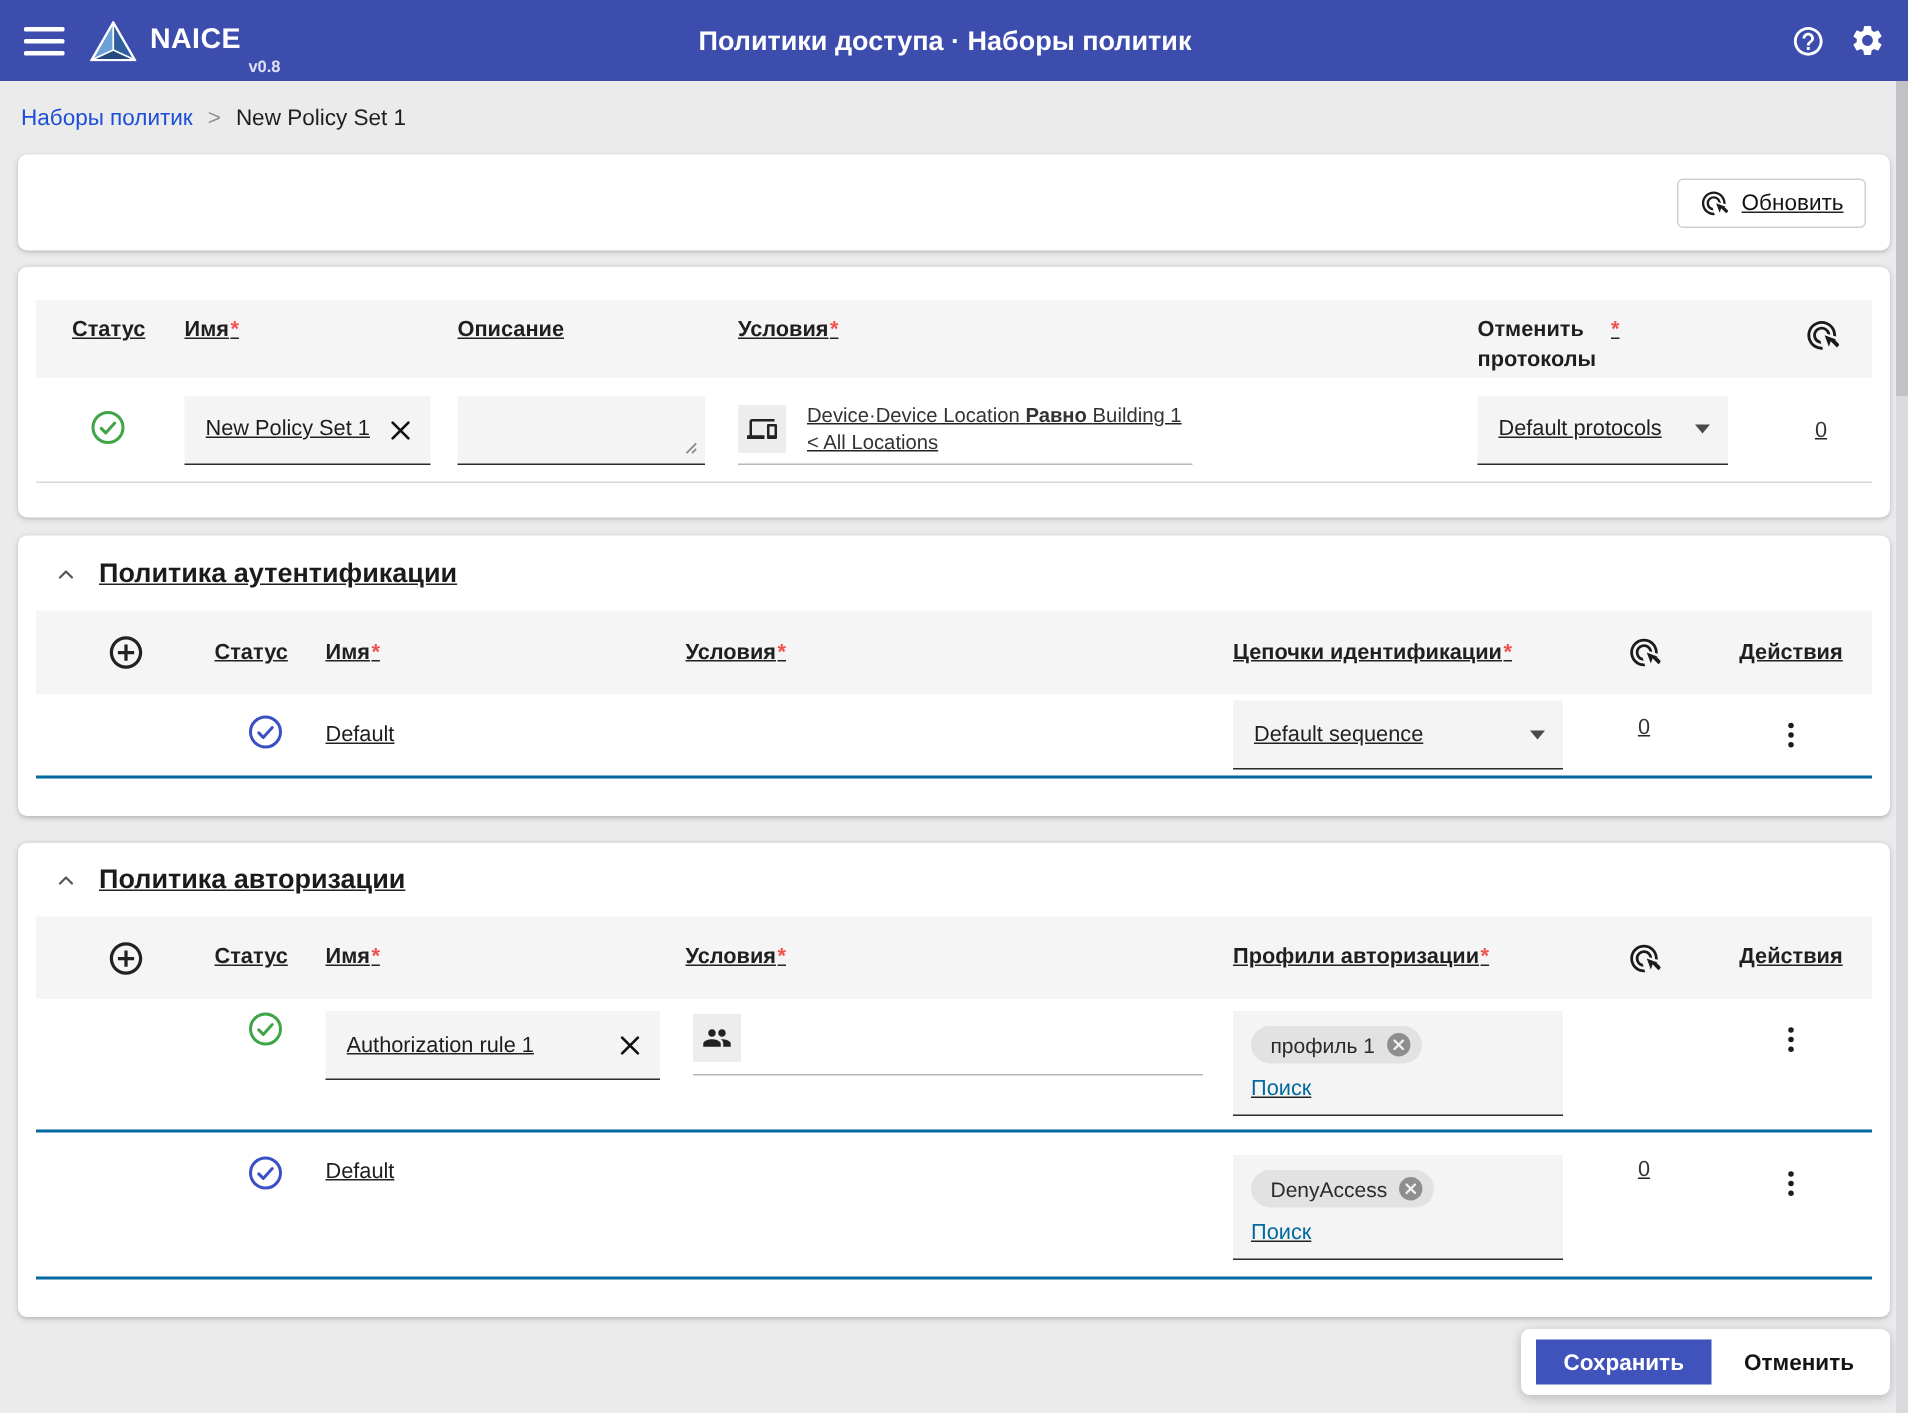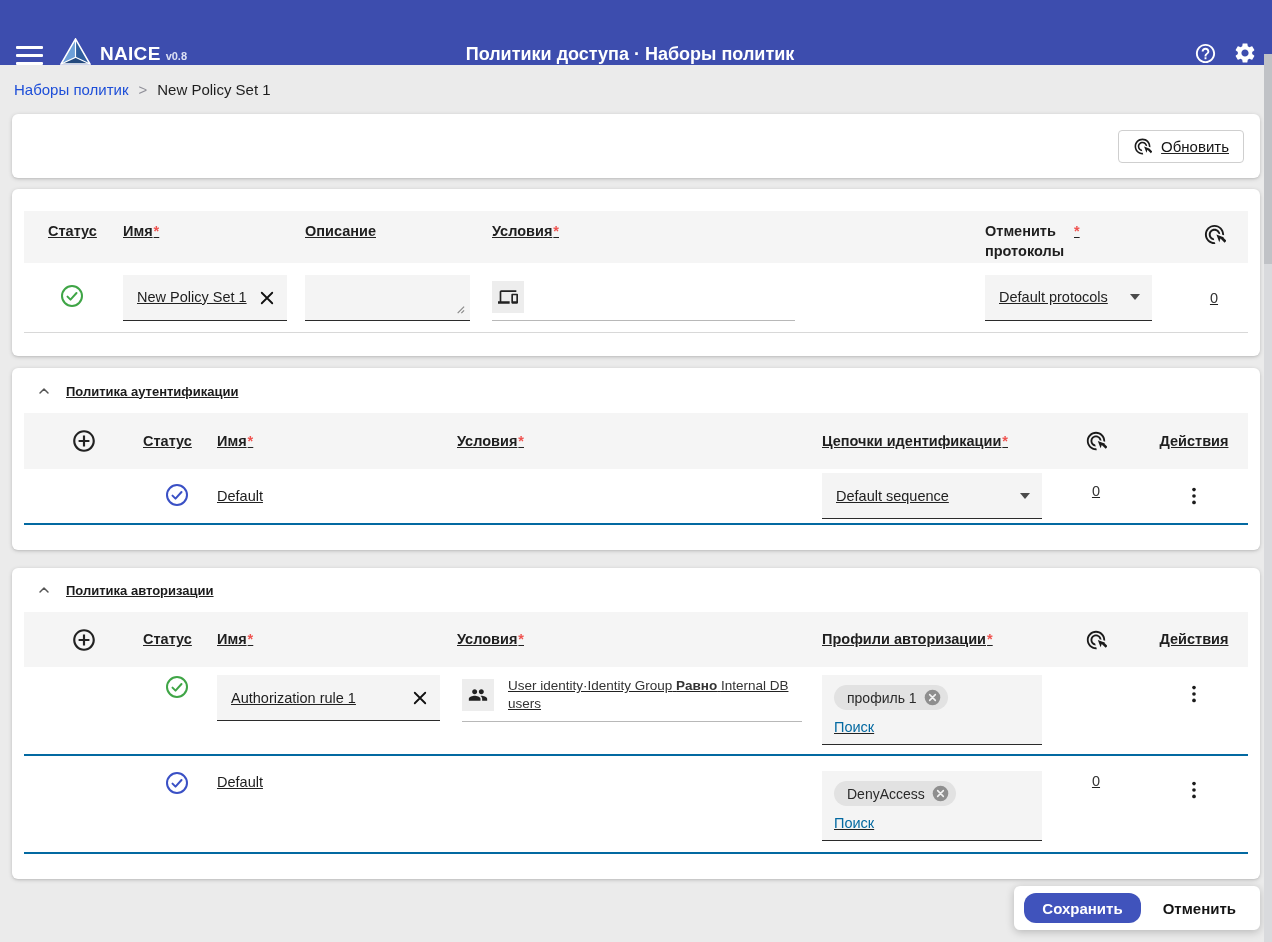--- a/index.html
+++ b/index.html
@@ -6,21 +6,21 @@
   html,body { margin:0; padding:0; }
   body {
     width:1272px; height:942px; position:relative; overflow:hidden;
     background:#ebebeb; color:#222;
     font-family:"Liberation Sans","DejaVu Sans",sans-serif;
     font-size:14.5px;
   }
   svg { display:block; }
 
   
-  .appbar { height:65px; background:#3d4dae; display:flex; align-items:flex-end; padding:0 15px 0 16px; position:relative; }
+  .appbar { height:54px; background:#3d4dae; display:flex; align-items:center; padding:0 15px 0 16px; position:relative; }
   .burger { width:27px; display:flex; flex-direction:column; gap:5px; margin-right:17px; cursor:pointer; }
   .burger span { height:3px; background:#fff; border-radius:1px; }
   .logo { margin-right:9px; }
   .brand { color:#fff; font-size:19px; font-weight:700; letter-spacing:.3px; }
   .version { color:#dde1f5; font-size:11px; font-weight:600; margin-left:5px; align-self:flex-end; padding-bottom:3px; }
   .app-title { position:absolute; left:0; right:12px; text-align:center; color:#fff; font-size:18px; font-weight:600; pointer-events:none; }
   .appbar-icons { margin-left:auto; display:flex; align-items:center; gap:16px; z-index:1; }
   .icon-btn { cursor:pointer; }
 
   
@@ -64,21 +64,21 @@
   .sel-ps { width:167px; }
   .sel-auth { width:220px; }
   .caret { width:0; height:0; border-left:5px solid transparent; border-right:5px solid transparent; border-top:6px solid #4a4a4a; }
 
   .center-cell { display:flex; justify-content:center; }
   .hits-val { color:#333; }
 
   
   .card-sec { padding:0 12px 25px; }
   .card-auth { margin-bottom:18px; }
-  .sec-title { display:flex; align-items:center; gap:14px; padding:15px 0 14px 12px; font-size:13px; font-weight:700; color:#1b1b1b; }
+  .sec-title { display:flex; align-items:center; gap:14px; padding:15px 0 14px 12px; font-size:18px; font-weight:700; color:#1b1b1b; }
   .tbl-head, .tbl-row { display:grid; grid-template-columns:119px 74px 240px 365px 230px 88px 1fr; }
   .tbl-head { height:56px; background:#f5f5f5; align-items:center; }
   .tbl-row { border-bottom:2px solid #0369a1; }
   .row-auth { height:56px; align-items:center; }
   .row-az1 { height:89px; align-items:start; padding-top:8px; }
   .row-az2 { height:98px; align-items:start; padding-top:15px; }
   .status-icon-auth { margin-left:22px; }
   .name-plain { color:#1d1d1d; }
   .az-input { width:223px; }
   .cond-multi { width:340px; margin-left:5px; padding:2px 0 8px; }
@@ -87,21 +87,21 @@
   .profiles-field { width:220px; background:#f4f4f4; border-bottom:1px solid #2b2b2b; padding:10px 12px 9px; }
   .chip { display:inline-flex; align-items:center; gap:7px; background:#e2e2e2; border-radius:13px; padding:4px 7px 4px 13px; font-size:14px; color:#2a2a2a; }
   .chip-x { cursor:pointer; display:flex; }
   .search-ph { margin-top:9px; color:#0369a1; }
 
   .kebab { cursor:pointer; }
 
   
   .footer-card { position:absolute; top:886px; right:12px; width:246px; height:44px; background:#fff; border-radius:6px;
                  box-shadow:0 2px 8px rgba(0,0,0,.22); display:flex; align-items:center; justify-content:space-between; padding:0 10px; }
-  .btn-save { width:117px; height:30px; background:#4053bc; color:#fff; border:none; border-radius:12px;
+  .btn-save { width:117px; height:30px; background:#4053bc; color:#fff; border:none; border-radius:0;
               font:inherit; font-size:15px; font-weight:600; cursor:pointer; }
   .btn-cancel { background:none; border:none; font:inherit; font-size:15px; font-weight:600; color:#141414; padding:0 14px; cursor:pointer; }
 
   
   .scrollbar { position:absolute; right:0; top:54px; bottom:0; width:8px; background:#d9dadd; }
   .scroll-thumb { position:absolute; top:0; left:0; right:0; height:210px; background:#c0c2c6; }
 </style>
 </head>
 <body>
 
@@ -201,20 +201,25 @@
         </span>
       </div>
     </div>
     <div>
       <div class="cond cond-single">
         <span class="cond-icon">
           <svg width="20" height="20" viewBox="0 0 24 24" fill="#222">
               <path d="M4 6h18V4H4c-1.1 0-2 .9-2 2v11H0v3h14v-3H4V6zm19 2h-6c-.55 0-1 .45-1 1v10c0 .55.45 1 1 1h6c.55 0 1-.45 1-1V9c0-.55-.45-1-1-1zm-1 9h-4v-7h4v7z"></path>
             </svg>
         </span>
+        <span class="cond-text">
+          <span>Device·Device Location</span>
+          <b>Равно</b>
+          <span>Building 1 &lt; All Locations</span>
+        </span>
       </div>
     </div>
     <div>
       <div class="field selectbox sel-ps">
         <span>Default protocols</span>
         <span class="caret"></span>
       </div>
     </div>
     <div class="center-cell">
       <span class="hits-val">0</span>
@@ -340,25 +345,20 @@
             </svg>
         </span>
       </div>
     </div>
     <div>
       <div class="cond cond-multi">
         <span class="cond-icon">
           <svg width="20" height="20" viewBox="0 0 24 24" fill="#222">
               <path d="M16 11c1.66 0 2.99-1.34 2.99-3S17.66 5 16 5c-1.66 0-3 1.34-3 3s1.34 3 3 3zm-8 0c1.66 0 2.99-1.34 2.99-3S9.66 5 8 5C6.34 5 5 6.34 5 8s1.34 3 3 3zm0 2c-2.33 0-7 1.17-7 3.5V19h14v-2.5c0-2.33-4.67-3.5-7-3.5zm8 0c-.29 0-.62.02-.97.05 1.16.84 1.97 1.97 1.97 3.45V19h6v-2.5c0-2.33-4.67-3.5-7-3.5z"></path>
             </svg>
-        </span>
-        <span class="cond-text">
-          <span>User identity·Identity Group</span>
-          <b>Равно</b>
-          <span>Internal DB users</span>
         </span>
       </div>
     </div>
     <div>
       <div class="profiles-field">
         <span class="chip">
           <span>профиль 1</span>
           <span class="chip-x">
             <svg width="17" height="17" viewBox="0 0 24 24">
                 <circle cx="12" cy="12" r="11" fill="#8e8e8e"></circle>

